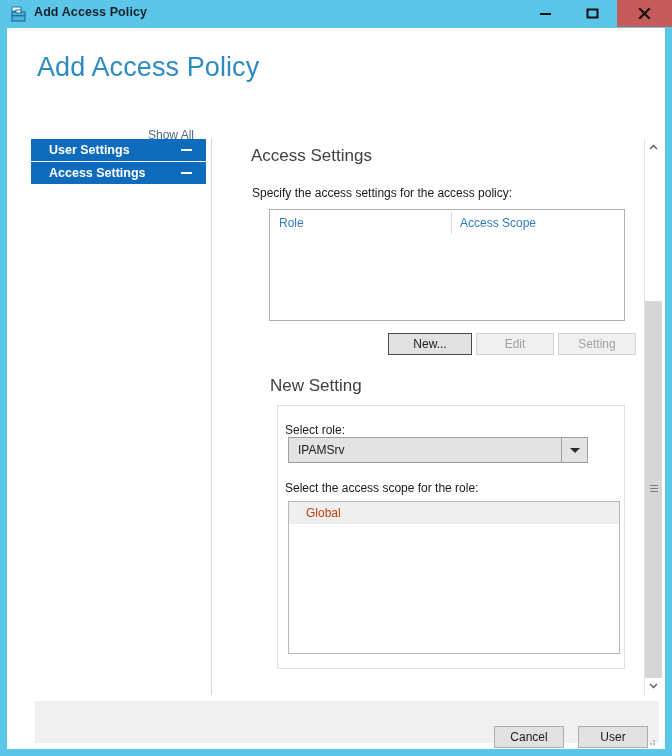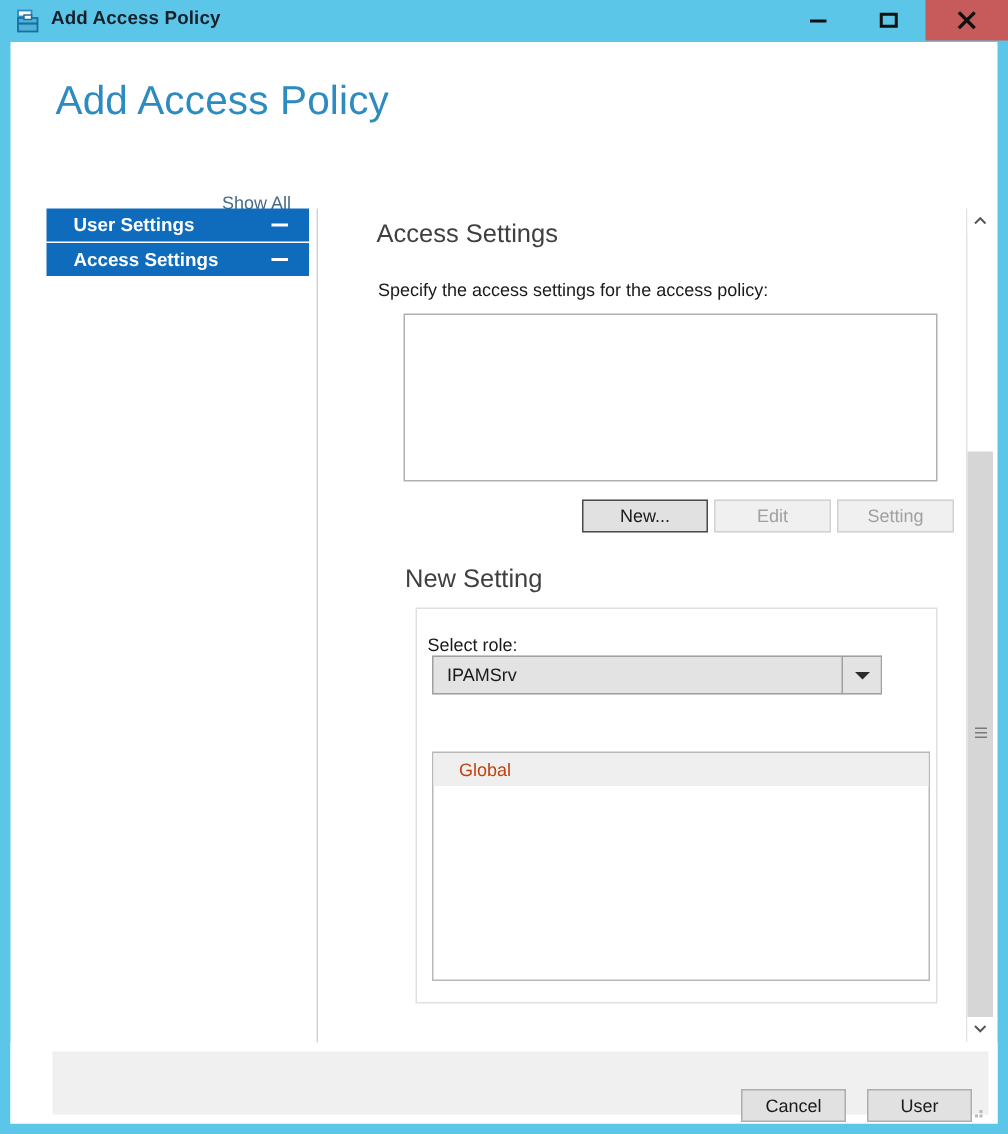--- a/index.html
+++ b/index.html
@@ -392,40 +392,46 @@
         <span class="nav-label">Access Settings</span>
         <span class="nav-toggle"></span>
       </div>
     </div>
     <div class="nav-divider"></div>
 
     <div class="section-title" id="access-settings-heading">Access Settings</div>
     <div class="field-label" id="specify-label">Specify the access settings for the access policy:</div>
 
     <div class="grid">
+      <div class="grid-header">
+        <span class="grid-col c1">Role</span>
+        <span class="grid-colsep"></span>
+        <span class="grid-col c2">Access Scope</span>
+      </div>
       <div class="grid-body"></div>
     </div>
 
     <button class="btn focused" id="new-button">New...</button>
     <button class="btn disabled" id="edit-button">Edit</button>
     <button class="btn disabled" id="remove-button">Setting</button>
 
     <div class="section-title" id="new-setting-heading">New Setting</div>
 
     <div class="groupbox"></div>
 
     <div class="field-label" id="select-role-label">Select role:</div>
 
     <div class="combo">
       <span class="combo-value">IPAMSrv</span>
       <span class="combo-arrow-box">
         <span class="combo-arrow"></span>
       </span>
     </div>
 
+    <div class="field-label" id="select-scope-label">Select the access scope for the role:</div>
 
     <div class="listbox">
       <div class="list-item">Global</div>
     </div>
 
 
     <div class="scrollbar">
       <div class="sb-arrow up">
         <svg width="9" height="6" viewBox="0 0 9 6">
             <path d="M1 5 L4.5 1.5 L8 5" fill="none" stroke="#555" stroke-width="1.3"></path>

